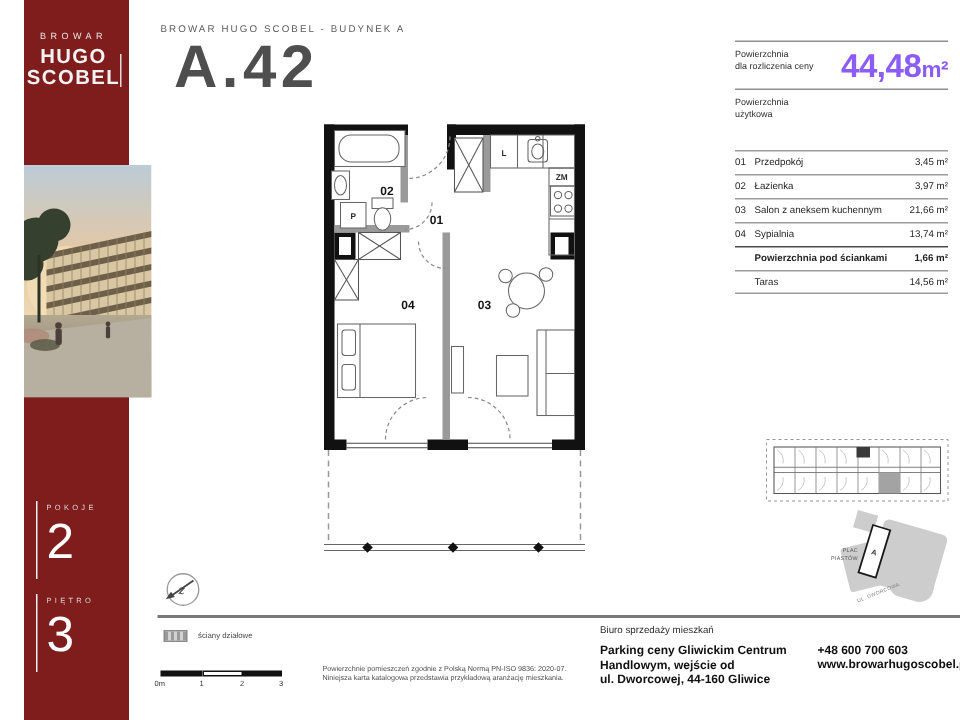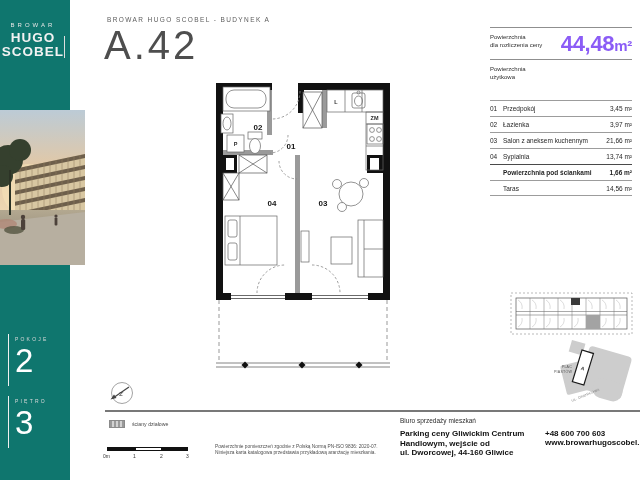--- a/index.html
+++ b/index.html
@@ -2,35 +2,35 @@
 <html><head>
 <meta charset="utf-8">
 <style>
   *{margin:0;padding:0;box-sizing:border-box}
   html,body{background:#fff}
   #page{position:relative;width:640px;height:480px;background:#fff;overflow:hidden;
         font-family:"Liberation Sans",sans-serif;color:#1a1a1a}
   .abs{position:absolute}
 
   
-  #sidebar{left:0;top:0;width:70px;height:480px;background:#0f766e}
+  #sidebar{left:16px;top:0;width:70px;height:480px;background:#7f1d1d}
   .logo{left:0;top:22px;width:66px;text-align:center;color:#f2f2f2}
   .logo-browar{font-size:6px;letter-spacing:3px;color:#e6e6e6;margin-bottom:3px;font-weight:400}
   .logo-hugo,.logo-scobel{font-size:13.5px;font-weight:700;letter-spacing:1px;line-height:13.5px}
   .logo-line{left:64px;top:36px;width:1px;height:22px;background:#dedede}
   .photo{left:0;top:110px;width:85px;height:155px}
   .stat{border-left:1px solid #f0f0f0;padding-left:6px;color:#fff}
   #stat-rooms{left:8px;top:334px;width:62px;height:52px}
   #stat-floor{left:8px;top:396px;width:62px;height:52px}
   .stat-label{font-size:5px;letter-spacing:2.2px;color:#d8d8d8;margin-top:2px;font-weight:400}
   .stat-value{font-size:33px;font-weight:400;line-height:36px;margin-top:1px}
 
   
   .project{left:107px;top:16px;font-size:6.5px;letter-spacing:1.4px;color:#5c5c5c;font-weight:500}
-  .unit-no{left:104px;top:24px;font-size:40px;font-weight:400;color:#4e4e4e;letter-spacing:3px;line-height:42px}
+  .unit-no{left:116px;top:24px;font-size:40px;font-weight:700;color:#4e4e4e;letter-spacing:3px;line-height:42px}
 
   
   #areas{left:490px;top:27px;width:142px}
   .area-row{border-top:1px solid #8f8f8f;display:flex;justify-content:space-between;
             align-items:flex-start;padding:3px 0 4px;height:32px}
   .area-label{font-size:6px;line-height:7.5px;color:#2e2e2e;padding-top:3px;font-weight:500}
   .area-value{font-size:22px;font-weight:700;color:#8b5cf6;letter-spacing:-.3px;line-height:25px;white-space:nowrap}
   .area-unit{font-size:15px;font-weight:700}
 
   

